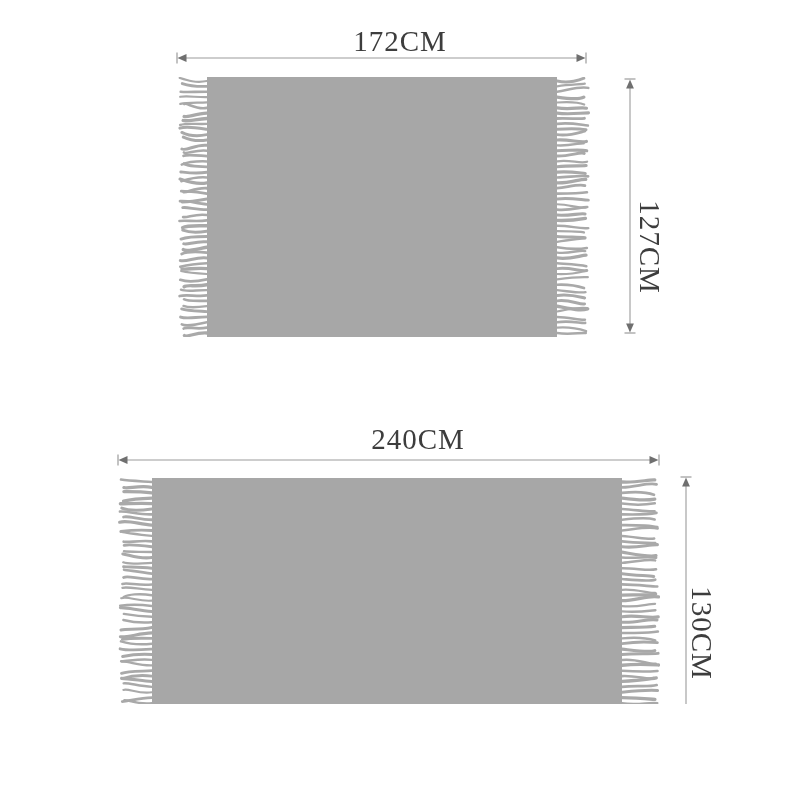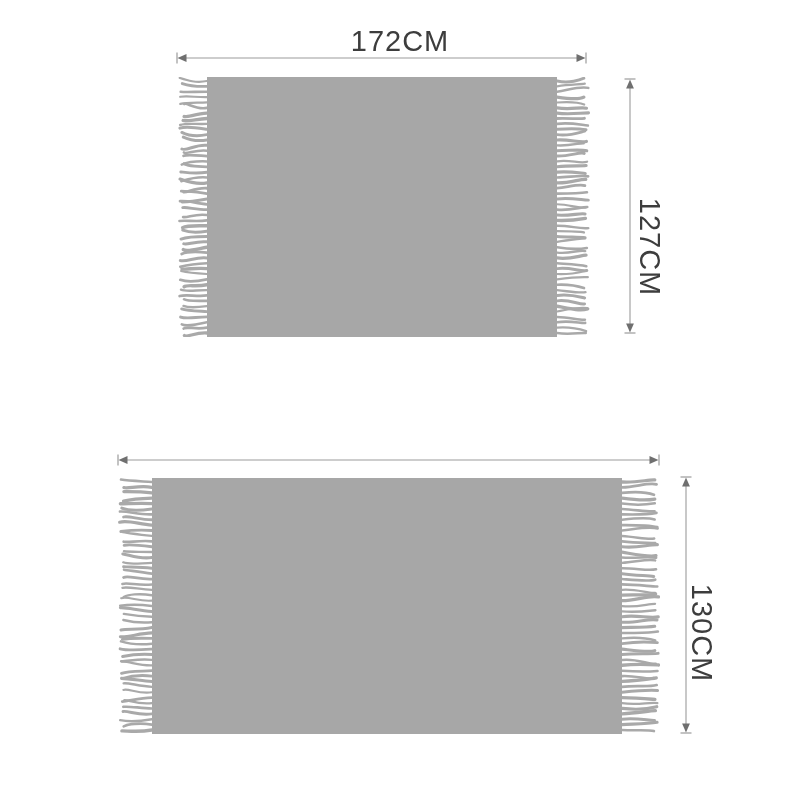--- a/index.html
+++ b/index.html
@@ -1,19 +1,19 @@
 <!DOCTYPE html>
 <html style="--background: #ffffff; --blanket: #a7a7a7; --fringe: #a9a9a9; --dimension_line: #9b9b9b; --arrowhead: #6f6f6f; --label_text: #3d3d3d;"><head>
 <meta charset="utf-8">
 <style>
   html,body{margin:0;padding:0;background:#fff;}
   .canvas{
-    position:relative;width:800px;height:800px;overflow:hidden;
+    position:relative;width:800px;height:704px;overflow:hidden;
     background:var(--background,#ffffff);
-    font-family:Liberation Sans, sans-serif;
+    font-family:Liberation Serif, serif;
   }
   .dim-label{
     position:absolute;
     color:var(--label_text,#3d3d3d);
     font-size:29px;font-weight:300;letter-spacing:1px;
     text-align:center;line-height:1.1;white-space:nowrap;
   }
   .vlabel{position:absolute;width:0;height:0;}
   .vlabel > span{
     position:absolute;display:block;white-space:nowrap;
@@ -160,20 +160,21 @@
         <line x1="8" y1="5" x2="8" y2="251" stroke="var(--dimension_line)" stroke-width="1.1"></line>
         <polygon points="8,1.5 4.1,10.5 11.9,10.5" fill="var(--arrowhead)"></polygon>
         <polygon points="8,254.5 4.1,245.5 11.9,245.5" fill="var(--arrowhead)"></polygon>
       </svg>
     </div>
 
   <div class="vlabel" style="left:649px;top:247px">
     <span>127CM</span>
   </div>
 
+  <div class="dim-label" style="left:268px;top:424px;width:300px">240CM</div>
 
   <div class="dim-arrow" style="left:117px;top:452px;width:543px;height:16px">
       <svg width="543" height="16" viewBox="0 0 543 16">
         <line x1="1" y1="2.5" x2="1" y2="13.5" stroke="var(--dimension_line)" stroke-width="1.2"></line>
         <line x1="542" y1="2.5" x2="542" y2="13.5" stroke="var(--dimension_line)" stroke-width="1.2"></line>
         <line x1="5" y1="8" x2="538" y2="8" stroke="var(--dimension_line)" stroke-width="1.1"></line>
         <polygon points="1.5,8 10.5,4.1 10.5,11.9" fill="var(--arrowhead)"></polygon>
         <polygon points="541.5,8 532.5,4.1 532.5,11.9" fill="var(--arrowhead)"></polygon>
       </svg>
     </div>

